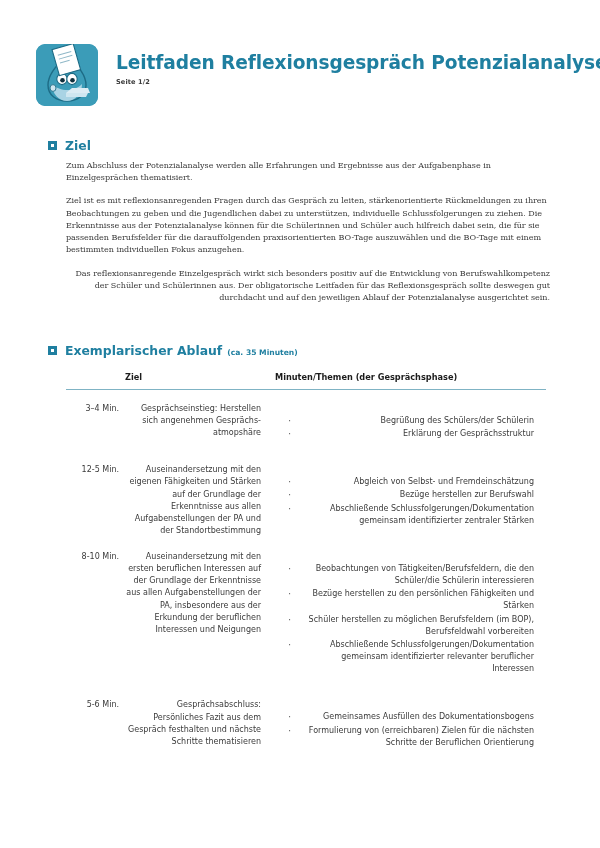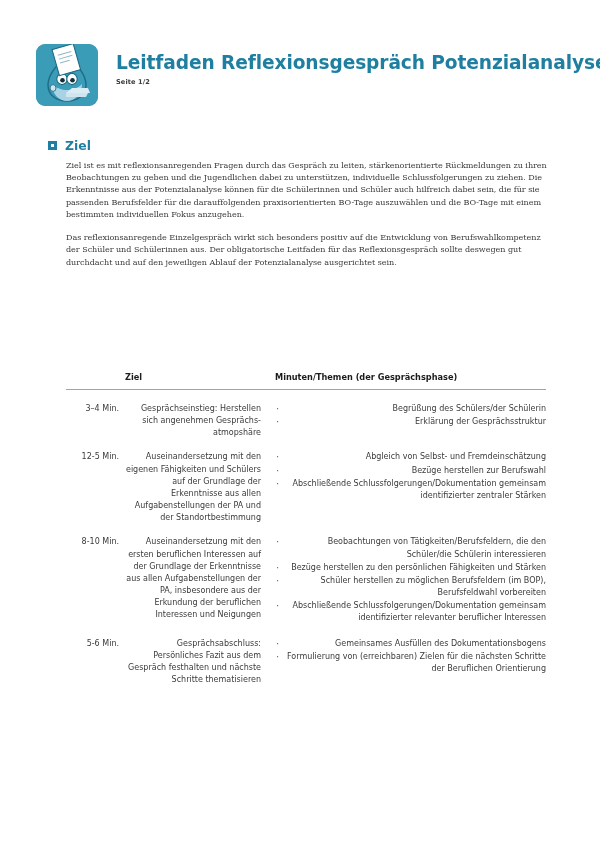--- a/index.html
+++ b/index.html
@@ -117,21 +117,21 @@
   }
   .intro p {
     margin: 0 0 11px 0;
     font-family: "DejaVu Serif", serif;
     font-size: 8.05px;
     line-height: 1.52;
     color: #3a3a3a;
     text-align: left;
     letter-spacing: -0.04px;
   }
-  .intro p:last-child { margin-bottom: 4px; }
+  .intro p:last-child { margin-bottom: 4px; text-align: right; }
 
   
   .flow-table {
     position: absolute;
     left: 66px;
     top: 372px;
     width: 480px;
   }
   .ftab {
     width: 480px;
@@ -162,21 +162,21 @@
     vertical-align: top;
     padding: 12px 0 0 0;
     text-align: right;
   }
   .ftab tbody tr:first-child td { padding-top: 13px; }
 
   .c-time-cell { padding-right: 6px !important; }
   .c-goal-cell { padding-right: 14px !important; }
 
   .blist {
-    margin: 0;
+    margin: 12px;
     padding: 0;
     list-style: none;
   }
   .blist li {
     position: relative;
     padding-left: 11px;
     margin-bottom: 1px;
   }
   .blist li::before {
     content: "\00B7";
@@ -227,24 +227,30 @@
       <div class="doc-subtitle">Seite 1/2</div>
     </div>
   </div>
 
   <div class="section-head" style="left:48px; top:140px;">
     <span class="sq-bullet"></span>
     <span class="section-title">Ziel</span>
   </div>
 
   <div class="intro">
+    <p>Zum Abschluss der Potenzialanalyse werden alle Erfahrungen und Ergebnisse aus der Aufgabenphase in Einzelgesprächen thematisiert.</p>
     <p>Ziel ist es mit reflexionsanregenden Fragen durch das Gespräch zu leiten, stärkenorientierte Rückmeldungen zu ihren Beobachtungen zu geben und die Jugendlichen dabei zu unterstützen, individuelle Schlussfolgerungen zu ziehen. Die Erkenntnisse aus der Potenzialanalyse können für die Schülerinnen und Schüler auch hilfreich dabei sein, die für sie passenden Berufsfelder für die darauffolgenden praxisorientierten BO-Tage auszuwählen und die BO-Tage mit einem bestimmten individuellen Fokus anzugehen.</p>
     <p>Das reflexionsanregende Einzelgespräch wirkt sich besonders positiv auf die Entwicklung von Berufswahlkompetenz der Schüler und Schülerinnen aus. Der obligatorische Leitfaden für das Reflexionsgespräch sollte deswegen gut durchdacht und auf den jeweiligen Ablauf der Potenzialanalyse ausgerichtet sein.</p>
   </div>
 
+  <div class="section-head" style="left:48px; top:345px;">
+    <span class="sq-bullet"></span>
+    <span class="section-title">Exemplarischer Ablauf</span>
+    <span class="section-note">(ca. 35 Minuten)</span>
+  </div>
 
   <div class="flow-table">
     <table class="ftab">
       <colgroup>
         <col class="c-time">
           <col class="c-goal">
           <col class="c-content">
       </colgroup>
       <thead>
         <tr>
@@ -261,21 +267,21 @@
           <td>
             <ul class="blist">
               <li>Begrüßung des Schülers/der Schülerin</li>
               <li>Erklärung der Gesprächsstruktur</li>
             </ul>
           </td>
         </tr>
 
         <tr>
           <td class="c-time-cell">12-5 Min.</td>
-          <td class="c-goal-cell">Auseinandersetzung mit den eigenen Fähigkeiten und Schülers auf der Grundlage der Erkenntnisse aus allen Aufgabenstellungen der PA und der Standortbestimmung</td>
+          <td class="c-goal-cell">Auseinandersetzung mit den eigenen Fähigkeiten und Stärken auf der Grundlage der Erkenntnisse aus allen Aufgabenstellungen der PA und der Standortbestimmung</td>
           <td>
             <ul class="blist">
               <li>Abgleich von Selbst- und Fremdeinschätzung</li>
               <li>Bezüge herstellen zur Berufswahl</li>
               <li>Abschließende Schlussfolgerungen/Dokumentation gemeinsam identifizierter zentraler Stärken</li>
             </ul>
           </td>
         </tr>
 
         <tr>

